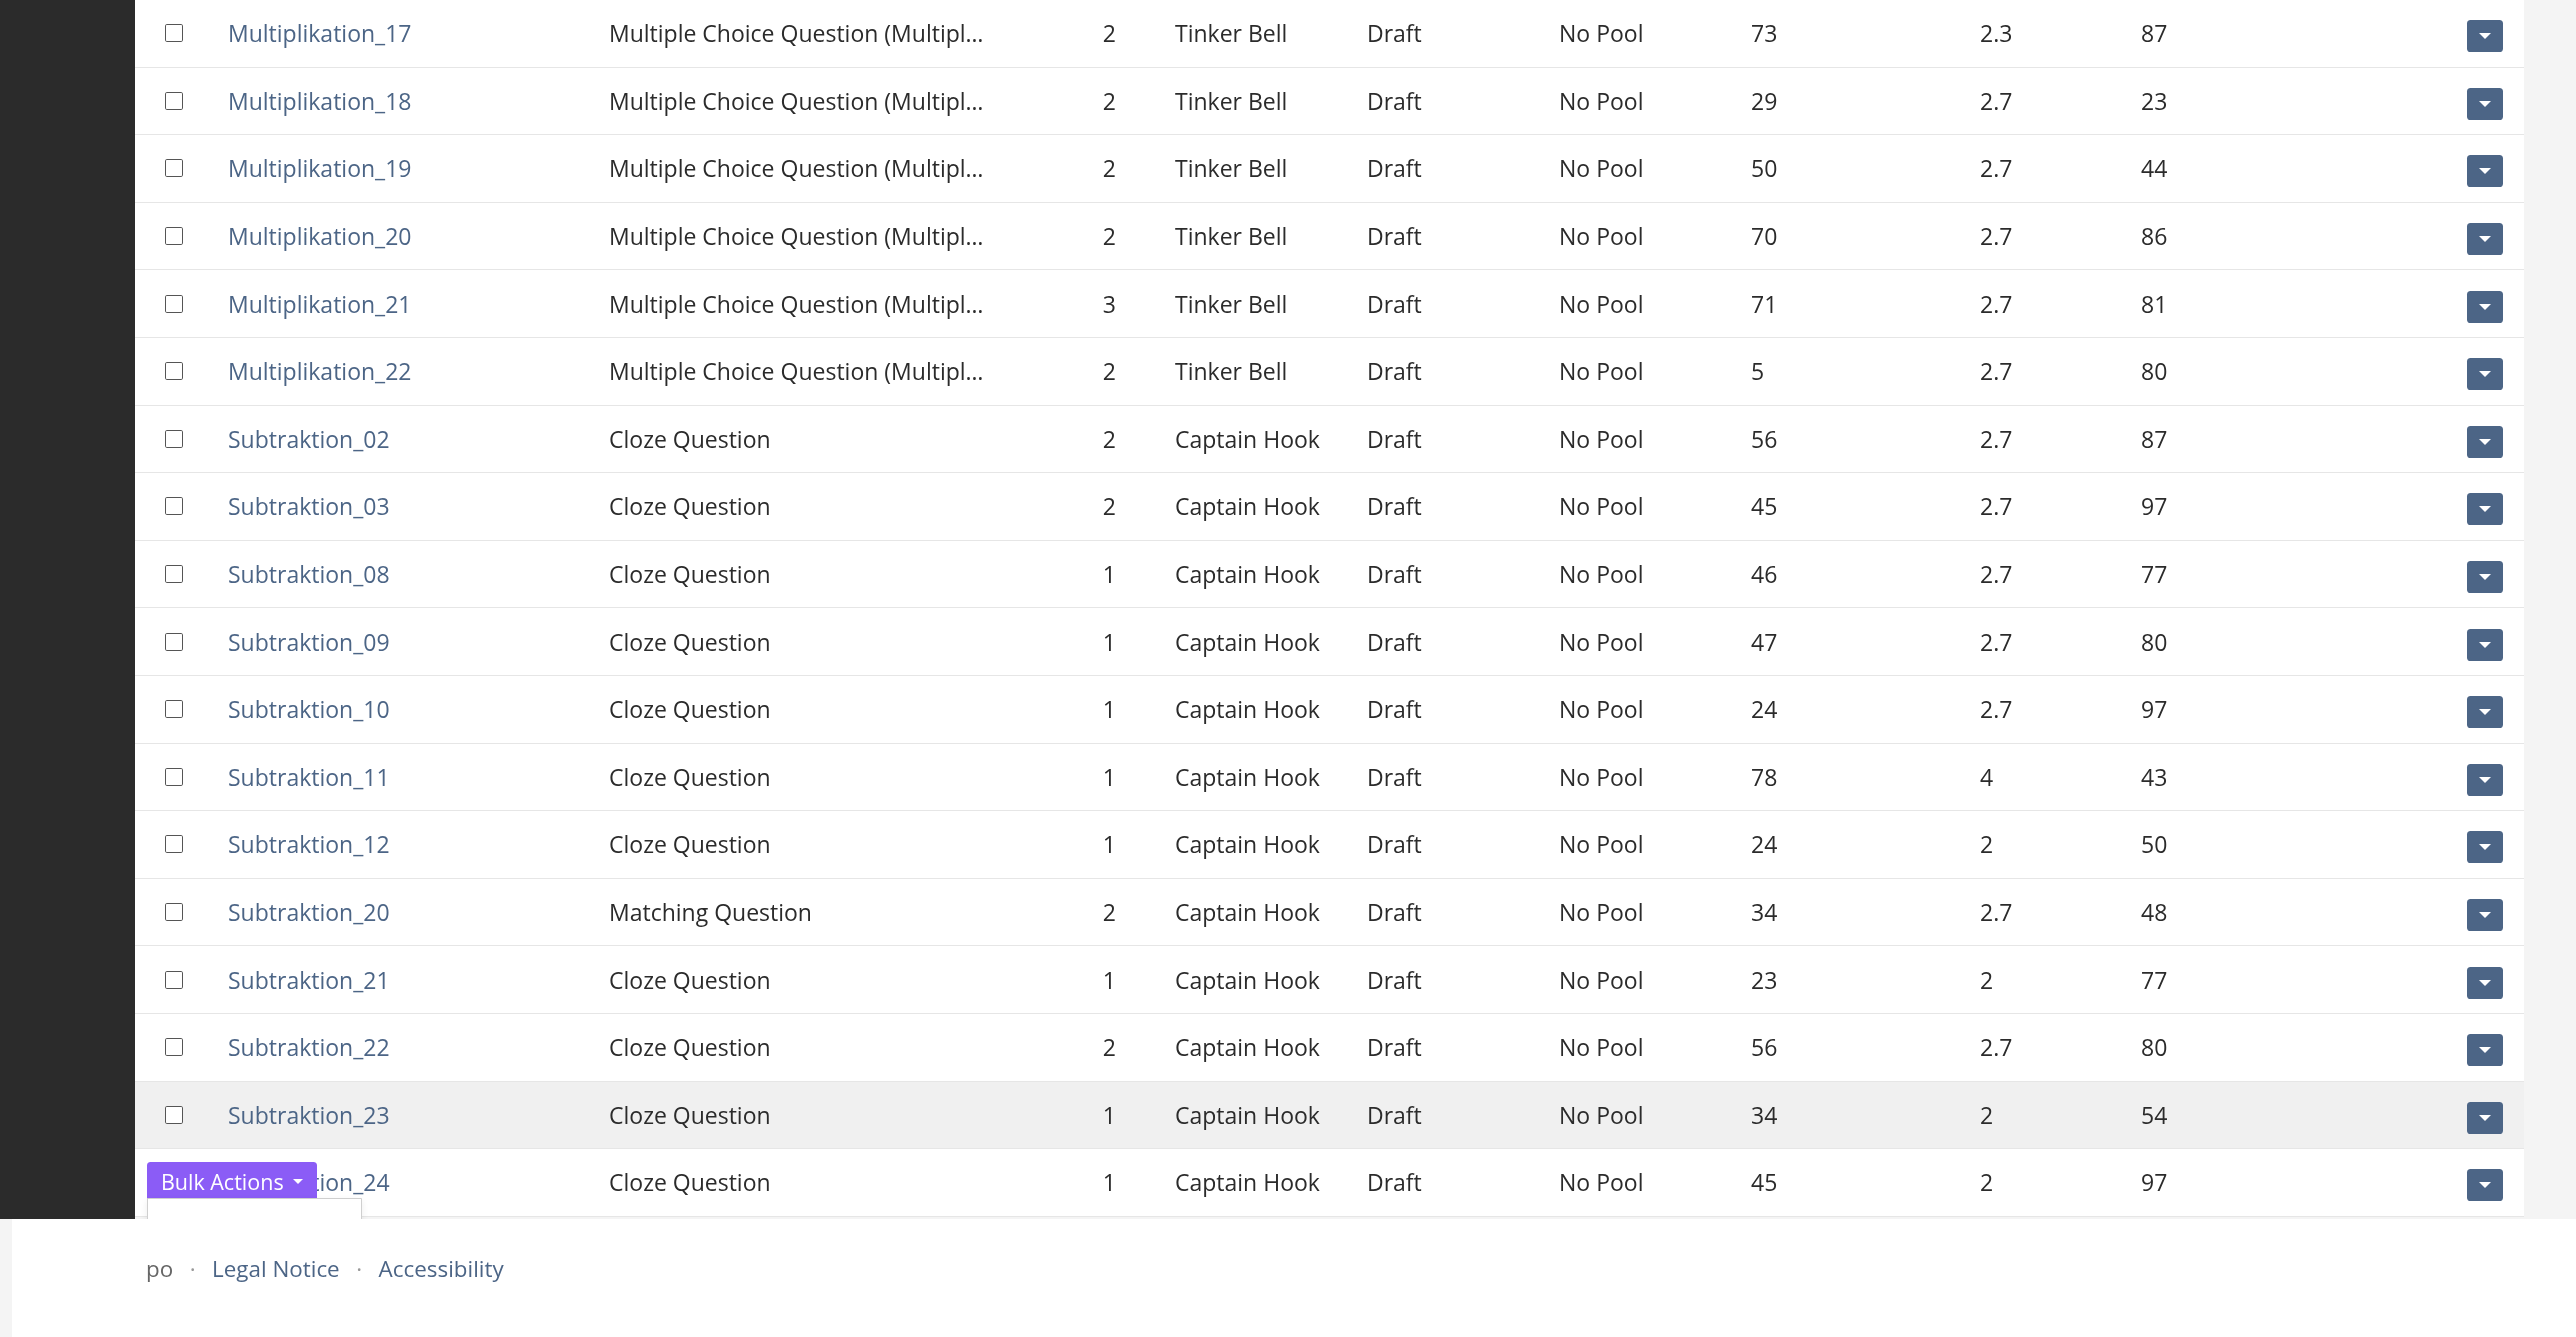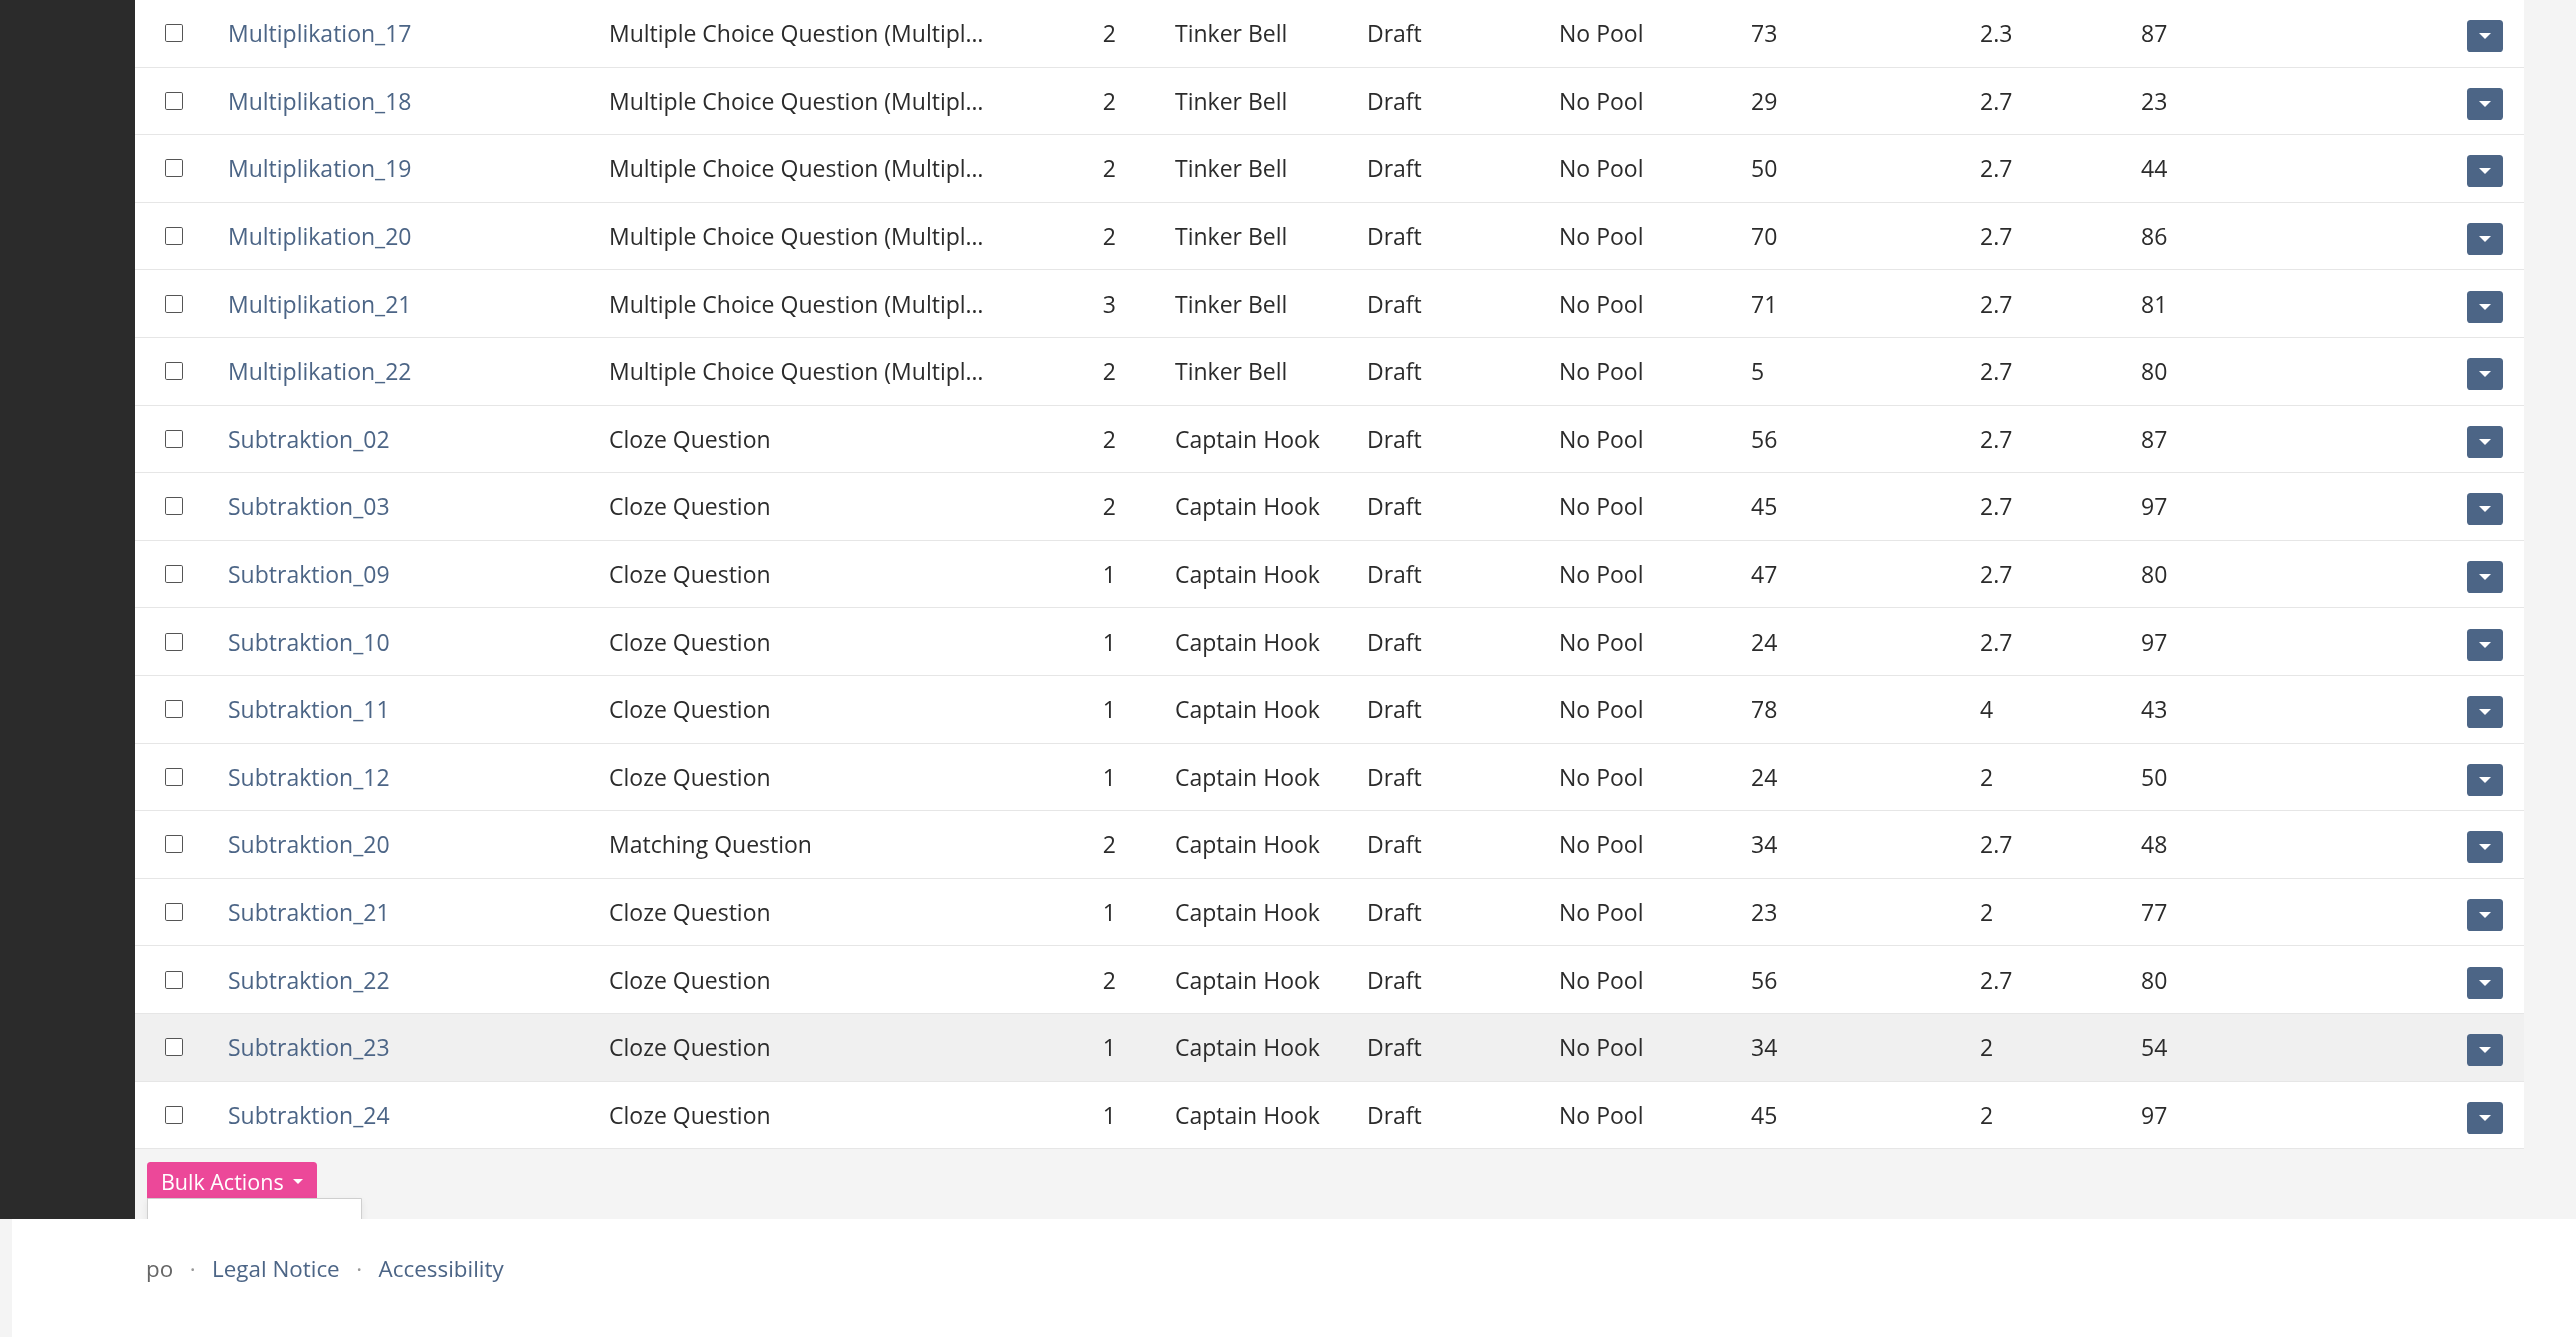--- a/index.html
+++ b/index.html
@@ -96,21 +96,21 @@
 
   .bulk-wrap {
     position: absolute;
     left: 11.6px;
     top: 1162px;
   }
   .bulk-btn {
     display: inline-flex;
     align-items: center;
     gap: 9px;
-    background: #ec4899;
+    background: #8b5cf6;
     color: #fff;
     font-size: 21.5px;
     padding: 5.4px 14.3px;
     border-radius: 3.6px;
     cursor: pointer;
   }
   .bulk-btn .caret {
     width:0;height:0;
     border-left:5.4px solid transparent;
     border-right:5.4px solid transparent;
@@ -300,20 +300,35 @@
               <td>No Pool</td>
               <td>45</td>
               <td>2.7</td>
               <td>97</td>
               <td class="actcell"><span class="caret-btn">
                   <span class="caret"></span>
                 </span></td>
             </tr>
             <tr>
               <td class="cbcell"><span class="chk"></span></td>
+              <td class="linkcell"><a href="#">Subtraktion_08</a></td>
+              <td>Cloze Question</td>
+              <td class="num-right">1</td>
+              <td>Captain Hook</td>
+              <td>Draft</td>
+              <td>No Pool</td>
+              <td>46</td>
+              <td>2.7</td>
+              <td>77</td>
+              <td class="actcell"><span class="caret-btn">
+                  <span class="caret"></span>
+                </span></td>
+            </tr>
+            <tr>
+              <td class="cbcell"><span class="chk"></span></td>
               <td class="linkcell"><a href="#">Subtraktion_09</a></td>
               <td>Cloze Question</td>
               <td class="num-right">1</td>
               <td>Captain Hook</td>
               <td>Draft</td>
               <td>No Pool</td>
               <td>47</td>
               <td>2.7</td>
               <td>80</td>
               <td class="actcell"><span class="caret-btn">

